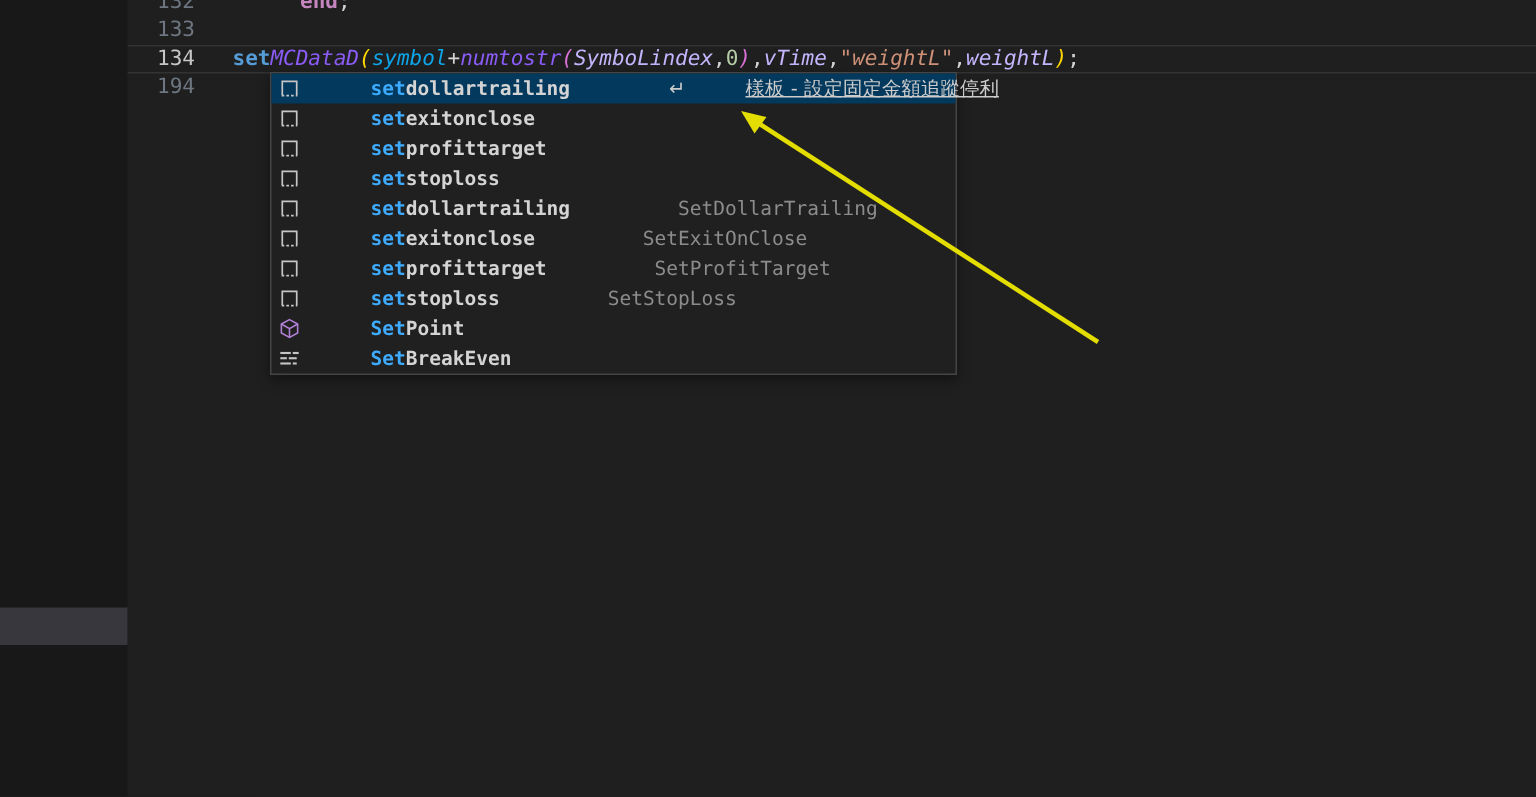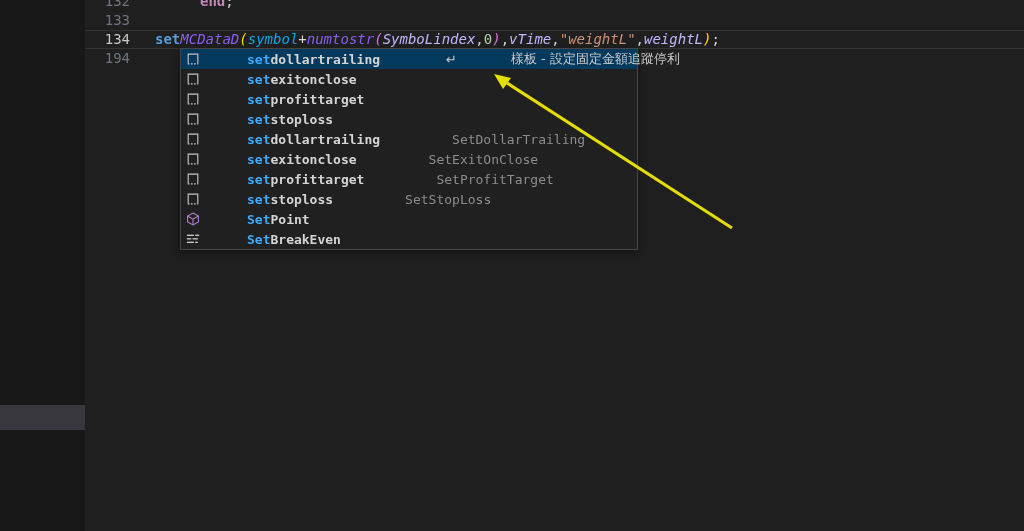--- a/index.html
+++ b/index.html
@@ -36,22 +36,22 @@
   
   .suggest { position:absolute; left:180px; top:48px; width:458px; background:#202020;
              border:1px solid #454545; box-shadow:0 3px 8px rgba(0,0,0,0.4); z-index:5; }
   .srow { display:flex; align-items:center; height:20px; font-size:13px; color:#d4d4d4; cursor:pointer;gap:40px; }
   .srow.selected { background:#04395e; }
   .sicon { width:16px; height:16px; margin:0 6px 0 4px; flex:none; display:flex; align-items:center; justify-content:center; }
   .slabel { font-weight:bold; white-space:pre; }
   .slabel .match { color:#3dabff; }
   .sdetail { color:#8c8c8c; font-weight:normal; margin-left:32px; white-space:pre; }
   .sinsert { color:#cccccc; margin-left:26px; font-family:"DejaVu Sans",sans-serif; font-size:13px; }
-  .sdesc { color:#cccccc; font-weight:normal; margin-left:14px;
-           font-family:"DejaVu Sans","Liberation Sans",sans-serif; font-size:13px; white-space:pre; }
+  .sdesc { color:#cccccc; font-weight:normal; 
+           font-family:"DejaVu Sans","Liberation Sans",sans-serif; font-size:13px; white-space:pre;text-decoration:underline; }
 
   
   .arrow-overlay { position:absolute; left:0; top:0; width:1024px; height:531px; pointer-events:none; z-index:9; }
 </style>
 </head>
 <body>
 
 <div class="stage">
 
   <div class="side-panel">

